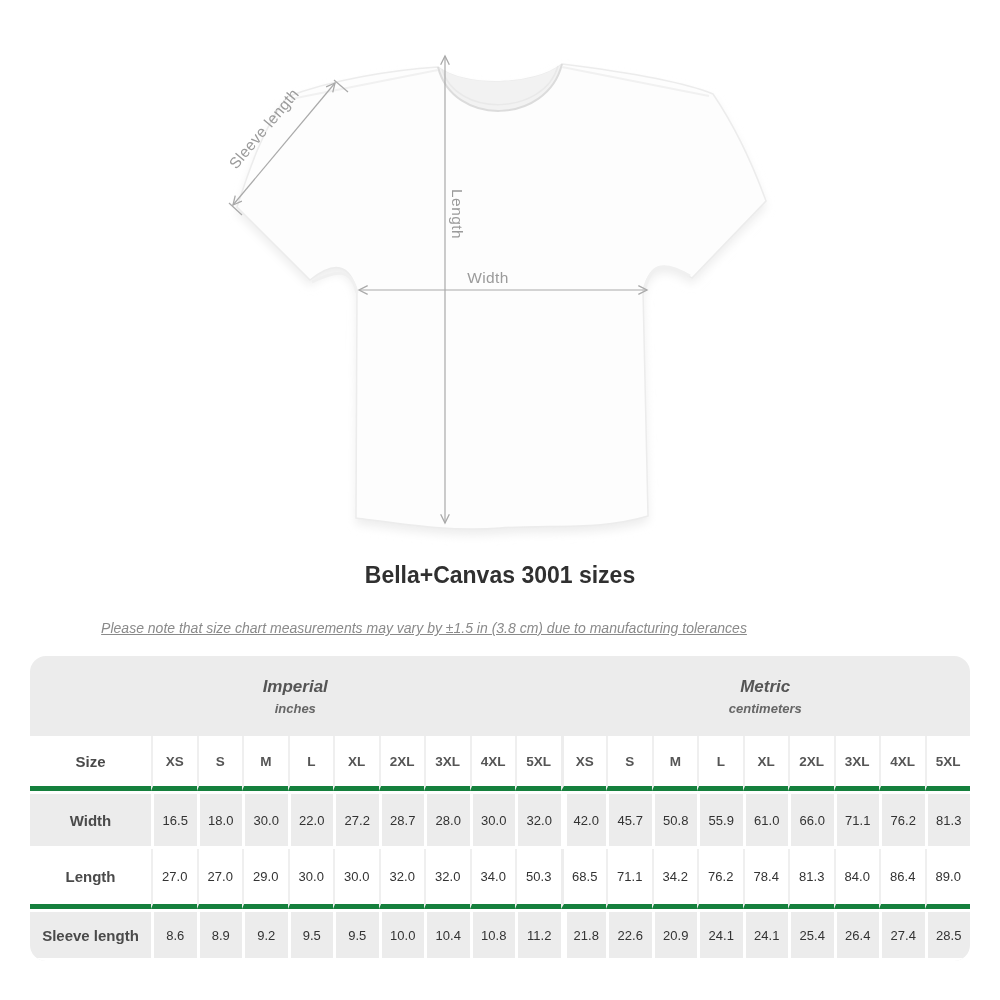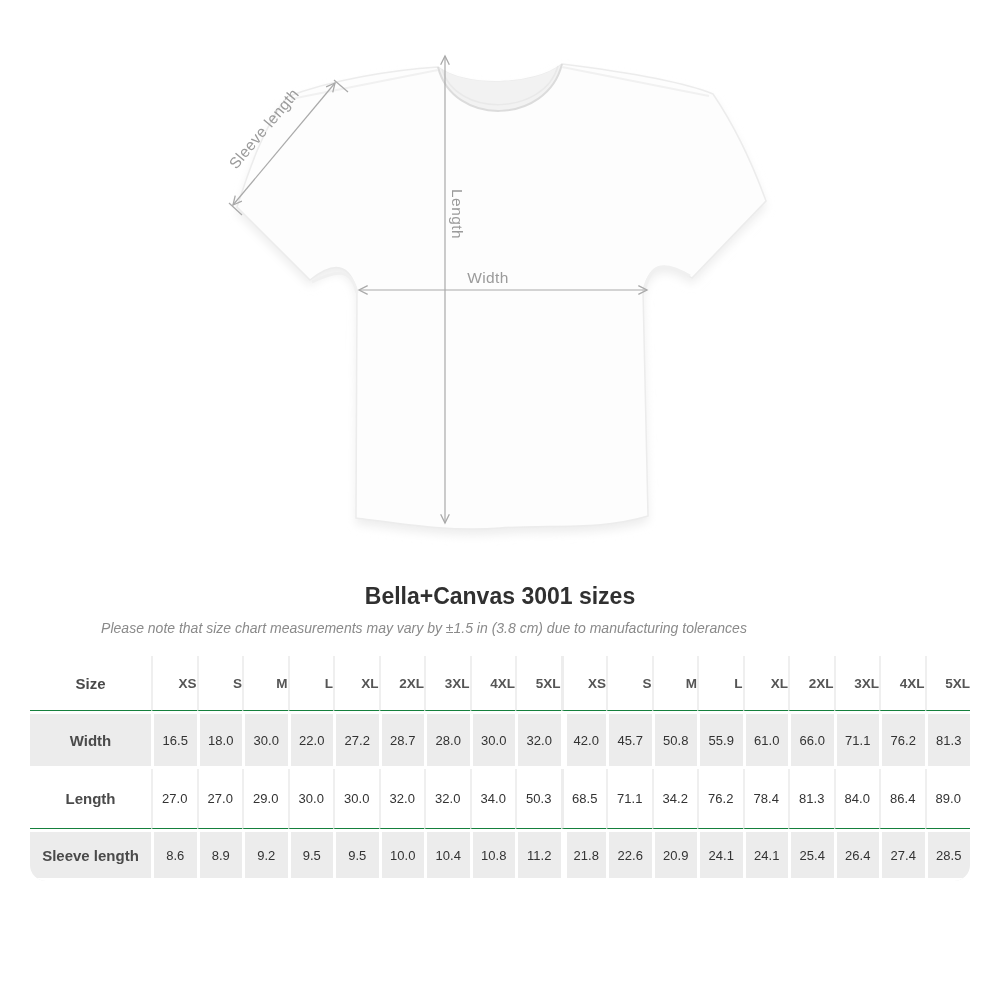--- a/index.html
+++ b/index.html
@@ -12,26 +12,26 @@
   #diagram { position:absolute; top:0; left:0; }
   .dim-line { stroke:#a9a9a9; stroke-width:1.2; fill:none; }
   .dim-tick { stroke:#a9a9a9; stroke-width:1.2; }
   .dim-label {
     font-family:"Liberation Sans", sans-serif;
     font-size:15.5px; fill:#9b9b9b; letter-spacing:0.4px;
   }
 
   
   #chart-title {
-    position:absolute; top:583px; left:0; width:1000px;
+    position:absolute; top:562px; left:0; width:1000px;
     text-align:center; font-size:23px; font-weight:bold; color:#303030; margin:0;
   }
   #chart-subtitle {
     position:absolute; top:620px; left:0; width:848px;
-    text-align:center; font-size:14px; font-style:italic; color:#8a8a8a; margin:0;
+    text-align:center; font-size:14px; font-style:italic; color:#8a8a8a; margin:0;text-decoration:underline;
   }
 
   
   .table-card {
     position:absolute; top:656px; left:30px; width:940px;
     border-radius:16px; overflow:hidden;
   }
   table.size-table {
     width:940px; table-layout:fixed; border-collapse:separate; border-spacing:0;
   }
@@ -42,24 +42,24 @@
   tr.size-row { height:55px; }
   tr.width-row { height:58px; }
   tr.length-row { height:60px; }
   tr.sleeve-row { height:52px; }
 
   .unit-head { background:#ececec; }
   .unit-label { font-size:17px; font-weight:bold; font-style:italic; color:#555555; }
   .unit-sub { font-size:13px; font-style:italic; color:#666666; margin-top:4px; }
 
   .row-label { font-size:15px; font-weight:bold; color:#4a4a4a; }
-  .size-cell { font-size:13.5px; font-weight:bold; color:#555555;text-align:right; }
+  .size-cell { font-size:13.5px; font-weight:bold; color:#555555; }
   .num-cell { font-size:13px; color:#333333; }
 
-  tr.r-white > * { background:#ffffff; border-bottom:1px solid #15803d; }
+  tr.r-white > * { background:#ffffff; border-bottom:5px solid #15803d; }
   tr.r-white > *:not(:first-child) { border-left:2px solid #efefef; }
   tr.r-white .metric-start { border-left:3px solid #ededed; }
 
   tr.r-gray > * { background:#ececec; border-top:3px solid #ffffff; border-bottom:3px solid #ffffff; }
   tr.r-gray > *:not(:first-child) { border-left:3px solid #ffffff; }
   tr.r-gray .metric-start { border-left-width:6px; }
 </style>
 </head>
 <body>
 
@@ -113,20 +113,30 @@
 <h1 id="chart-title">Bella+Canvas 3001 sizes</h1>
 <p id="chart-subtitle">Please note that size chart measurements may vary by ±1.5 in (3.8 cm) due to manufacturing tolerances</p>
 
 <div class="table-card">
   <table class="size-table">
     <colgroup>
       <col class="c-label">
       <col span="18" class="c-data">
     </colgroup>
     <tbody>
+      <tr class="unit-row">
+        <th class="unit-head" colspan="10">
+          <div class="unit-label">Imperial</div>
+          <div class="unit-sub">inches</div>
+        </th>
+        <th class="unit-head" colspan="9">
+          <div class="unit-label">Metric</div>
+          <div class="unit-sub">centimeters</div>
+        </th>
+      </tr>
       <tr class="size-row r-white">
         <th class="row-label">Size</th>
       <td class="size-cell">XS</td>
           <td class="size-cell">S</td>
           <td class="size-cell">M</td>
           <td class="size-cell">L</td>
           <td class="size-cell">XL</td>
           <td class="size-cell">2XL</td>
           <td class="size-cell">3XL</td>
           <td class="size-cell">4XL</td>

